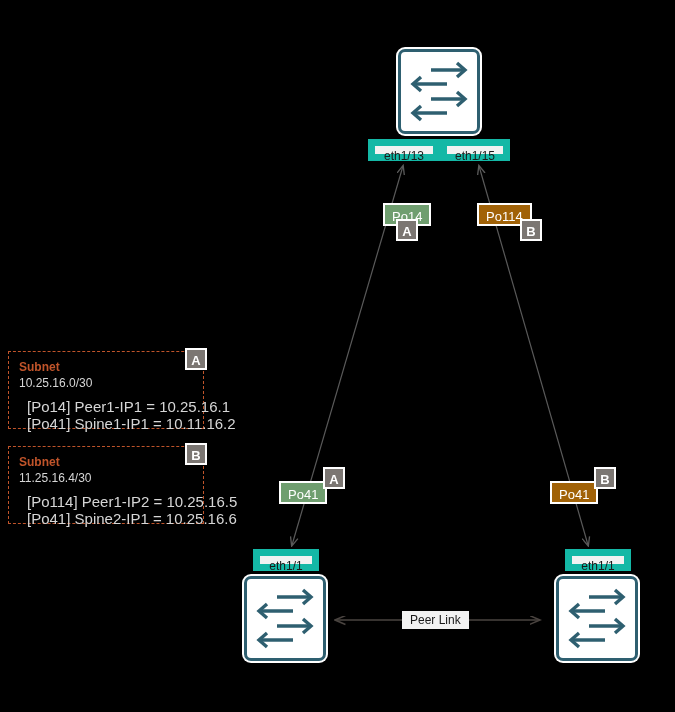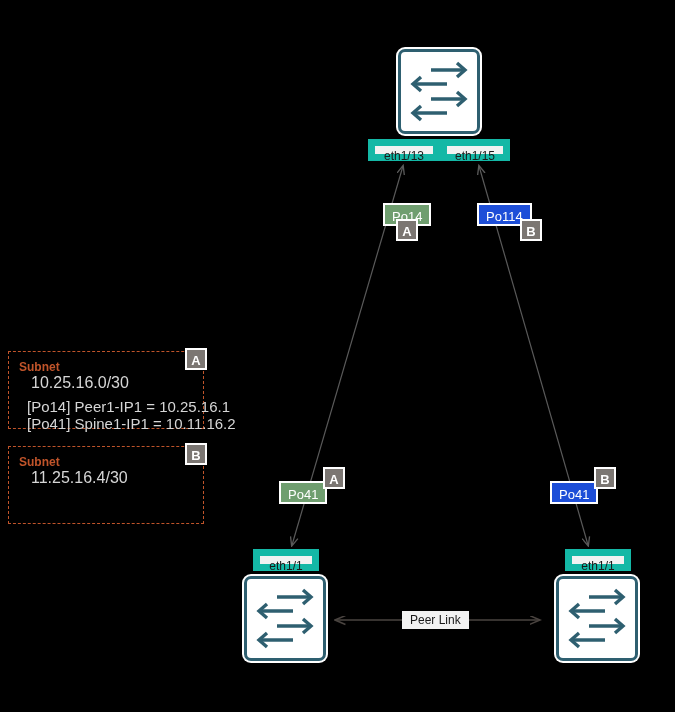--- a/index.html
+++ b/index.html
@@ -61,21 +61,21 @@
     line-height: 23px;
     color: #ffffff;
     font-size: 13px;
     text-align: center;
     box-sizing: border-box;
     border: 2px solid #ffffff;
     white-space: nowrap;
     padding: 0 7px;
   }
   .po-green { background: #6f9e6f; }
-  .po-purple { background: #1d4ed8; }
+  .po-purple { background: #a16207; }
 
   
   .badge {
     position: absolute;
     width: 22px;
     height: 22px;
     line-height: 22px;
     background: #7b7672;
     border: 2px solid #ffffff;
     color: #ffffff;
@@ -108,23 +108,23 @@
   }
   .subnet-title {
     color: #c0542a;
     font-size: 12px;
     font-weight: bold;
     line-height: 14px;
     margin: 0;
   }
   .subnet-cidr {
     color: #d6d6d6;
-    font-size: 16px;
+    font-size: 12px;
     line-height: 16px;
-    margin: 1px 0 0 12px;
+    margin: 1px 0 0 0;
   }
   .subnet-lines {
     margin-top: 7px;
     padding-left: 8px;
   }
   .subnet-line {
     color: #d6d6d6;
     font-size: 15px;
     line-height: 17px;
     white-space: nowrap;
@@ -242,15 +242,19 @@
     <div class="subnet-lines">
       <div class="subnet-line">[Po14] Peer1-IP1 = 10.25.16.1</div>
       <div class="subnet-line">[Po41] Spine1-IP1 = 10.11.16.2</div>
     </div>
   </div>
 
   <div class="subnet" style="left:8px; top:446px; width:196px; height:78px;">
     <div class="badge subnet-badge" style="position:absolute; top:-4px; right:-4px;">B</div>
     <div class="subnet-title">Subnet</div>
     <div class="subnet-cidr">11.25.16.4/30</div>
+    <div class="subnet-lines">
+      <div class="subnet-line">[Po114] Peer1-IP2 = 10.25.16.5</div>
+      <div class="subnet-line">[Po41] Spine2-IP1 = 10.25.16.6</div>
+    </div>
   </div>
 
 </div>
 
 </body></html>

